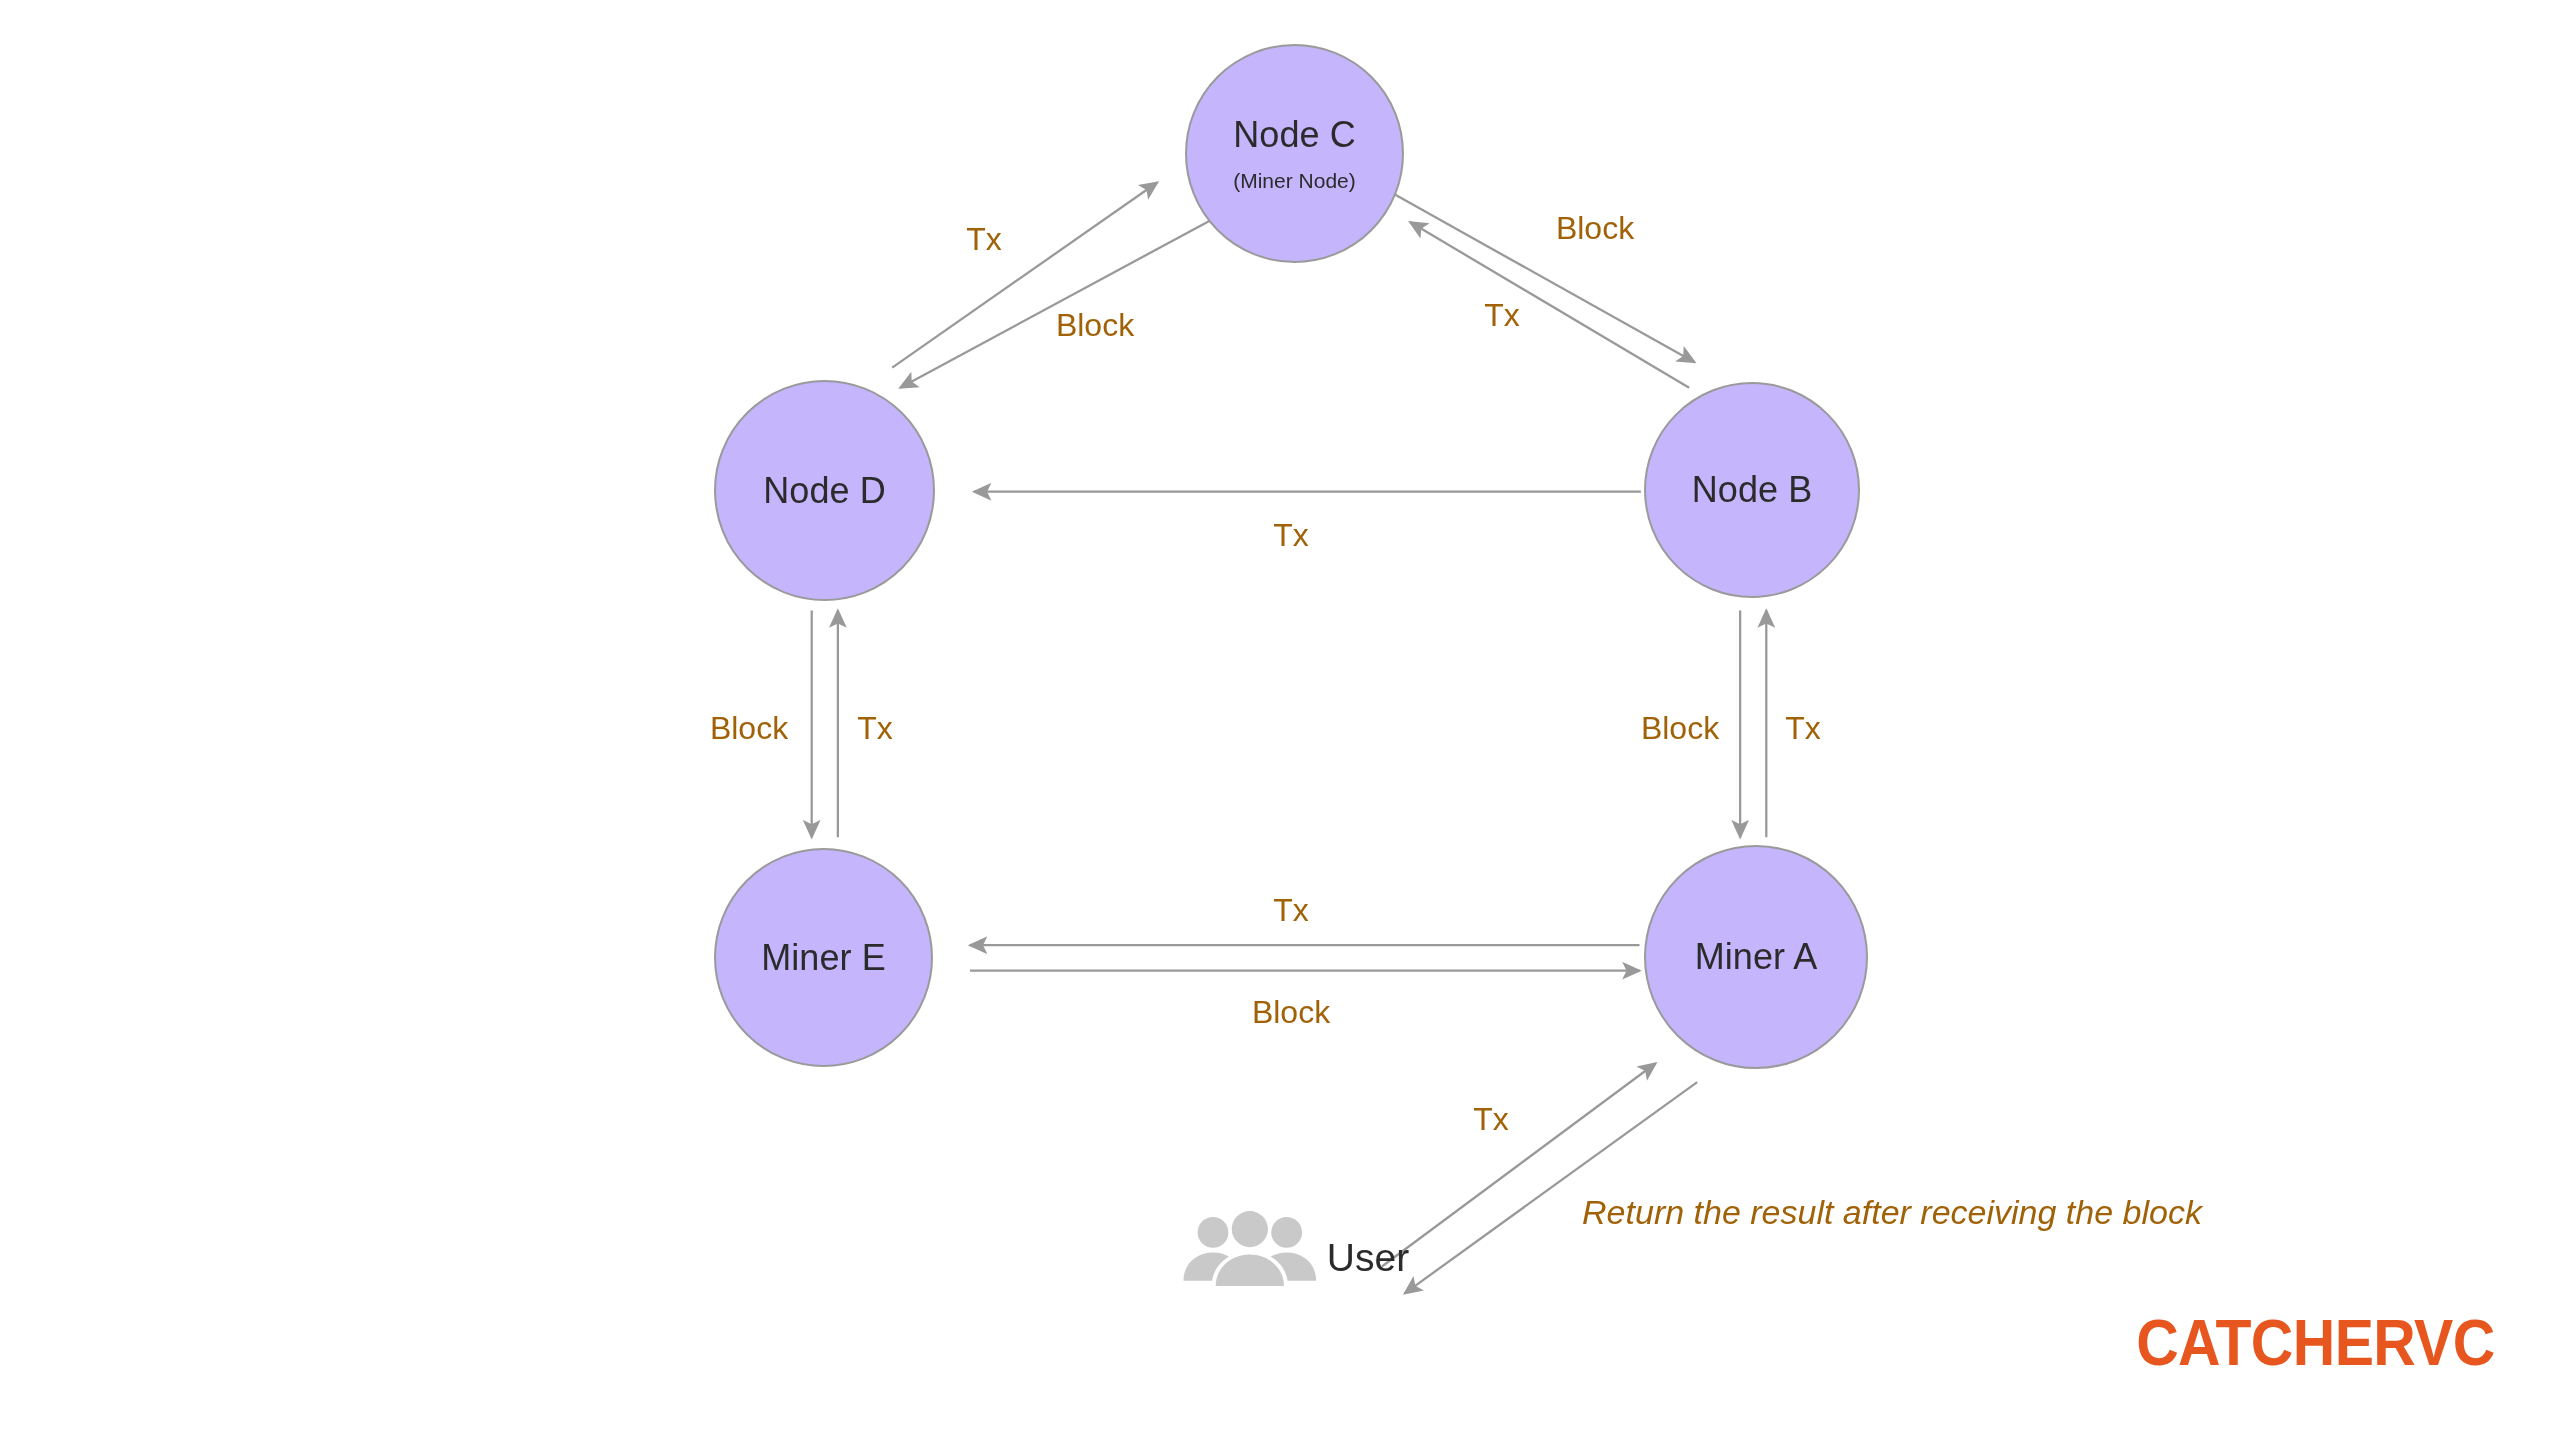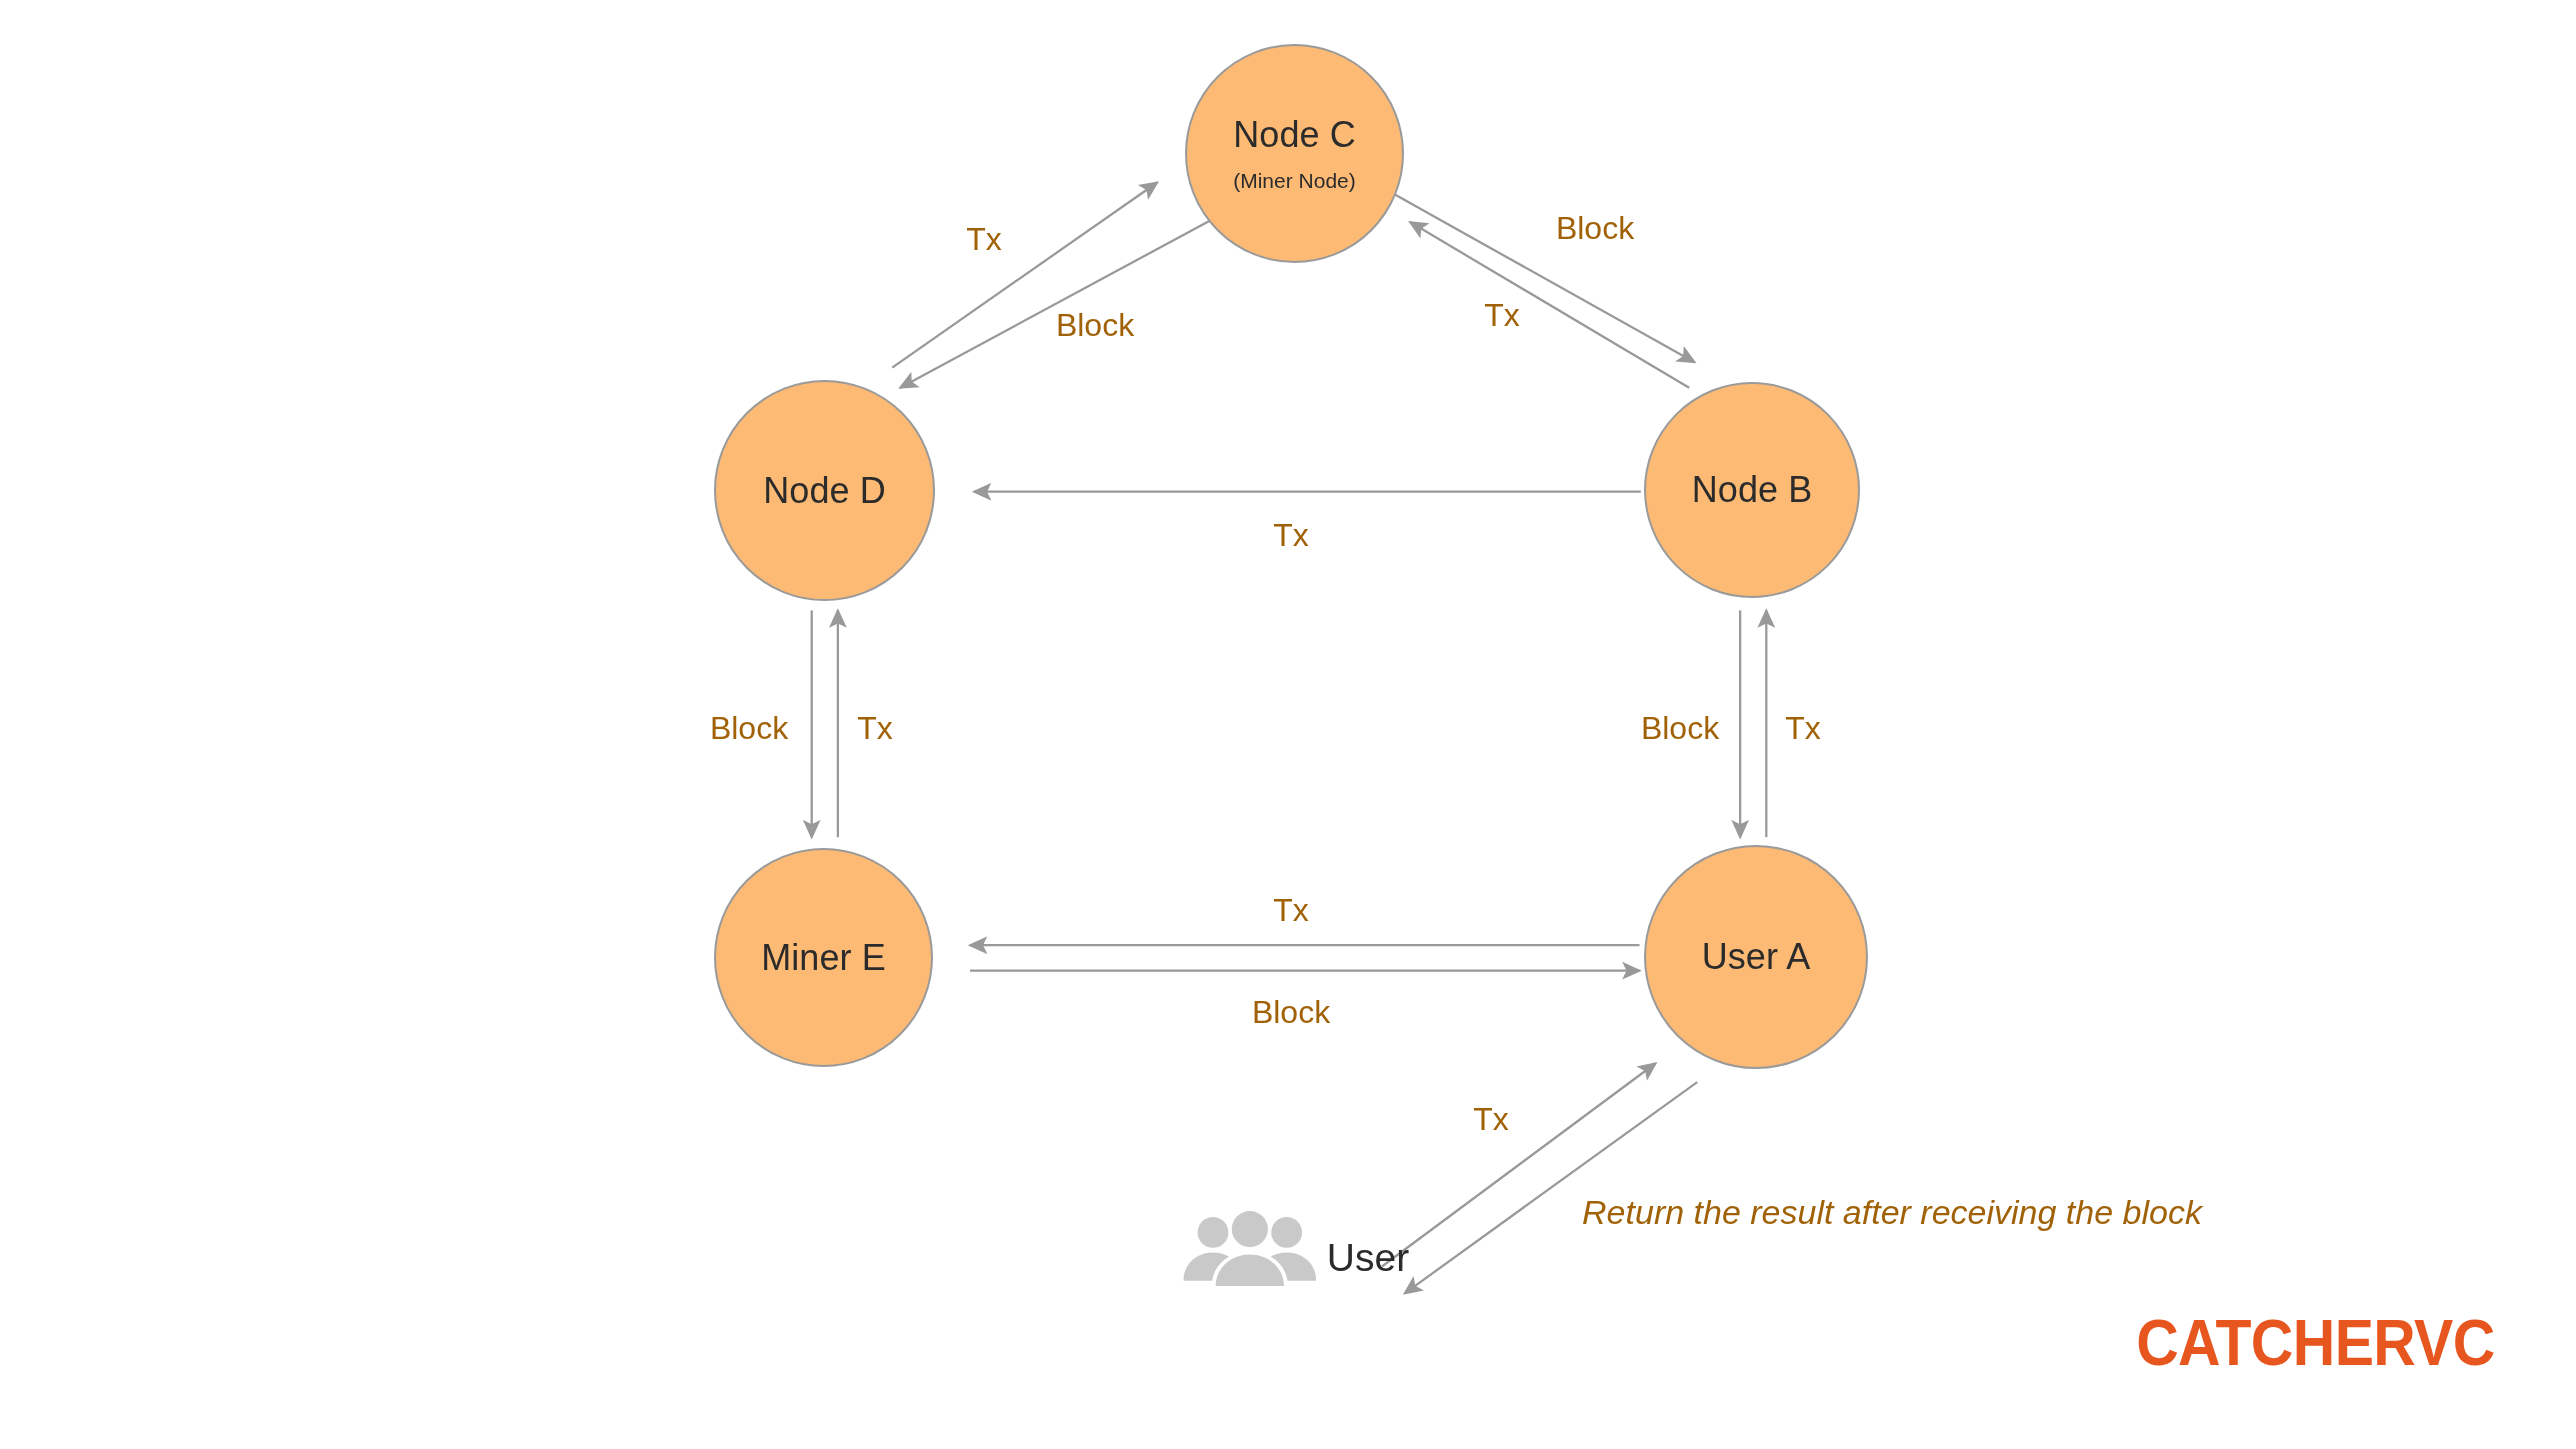--- a/index.html
+++ b/index.html
@@ -19,21 +19,21 @@
     position: absolute;
     left: 0;
     top: 0;
     width: 2576px;
     height: 1449px;
   }
   .node {
     position: absolute;
     border-radius: 50%;
     border: 2.7px solid #9a9a9a;
-    background: #fdba74;
+    background: #c4b5fd;
     box-sizing: border-box;
     display: flex;
     flex-direction: column;
     align-items: center;
     justify-content: center;
     color: #2b2b2b;
   }
   .node-title {
     font-size: 36px;
     line-height: 1.1;
@@ -135,21 +135,21 @@
 
   <div class="node" style="left:714px; top:380px; width:221px; height:221px;">
     <span class="node-title">Node D</span>
   </div>
 
   <div class="node" style="left:714px; top:848px; width:219px; height:219px;">
     <span class="node-title">Miner E</span>
   </div>
 
   <div class="node" style="left:1644px; top:845px; width:224px; height:224px;">
-    <span class="node-title">User A</span>
+    <span class="node-title">Miner A</span>
   </div>
 
   <div class="edge-label" style="left:984px; top:239px;">Tx</div>
   <div class="edge-label" style="left:1095px; top:325px;">Block</div>
   <div class="edge-label" style="left:1595px; top:228px;">Block</div>
   <div class="edge-label" style="left:1502px; top:315px;">Tx</div>
   <div class="edge-label" style="left:1291px; top:535px;">Tx</div>
   <div class="edge-label" style="left:749px; top:728px;">Block</div>
   <div class="edge-label" style="left:875px; top:728px;">Tx</div>
   <div class="edge-label" style="left:1680px; top:728px;">Block</div>

